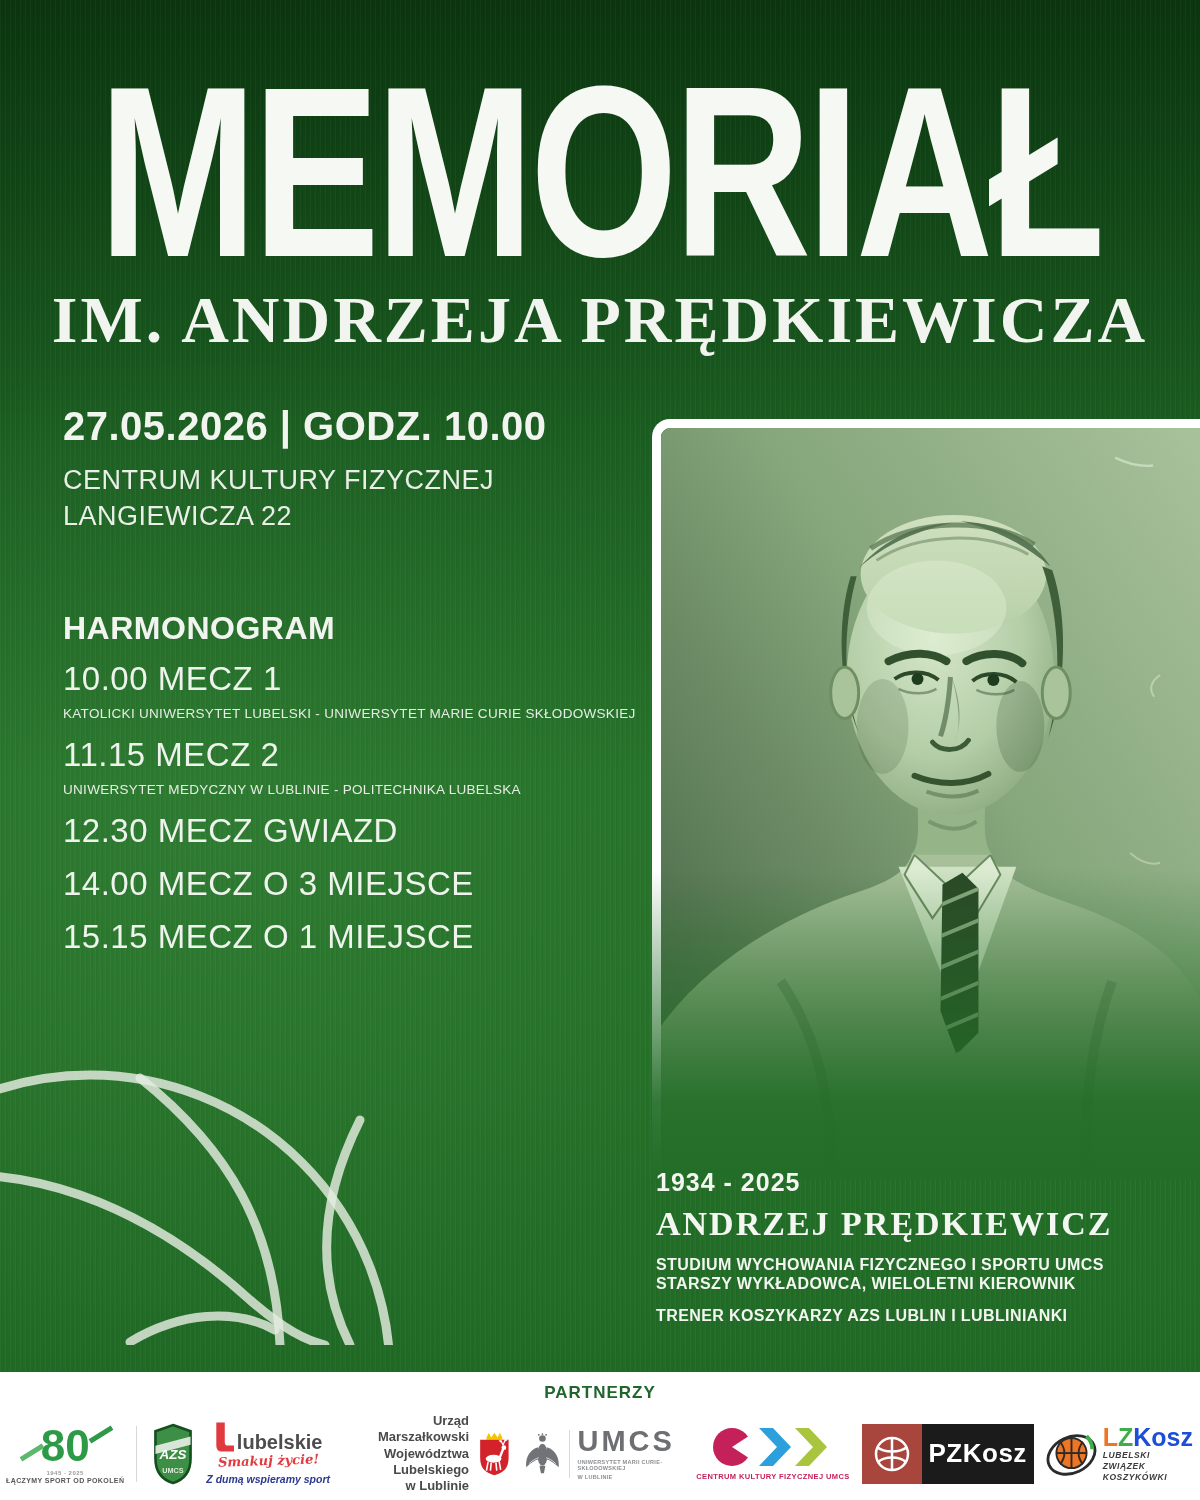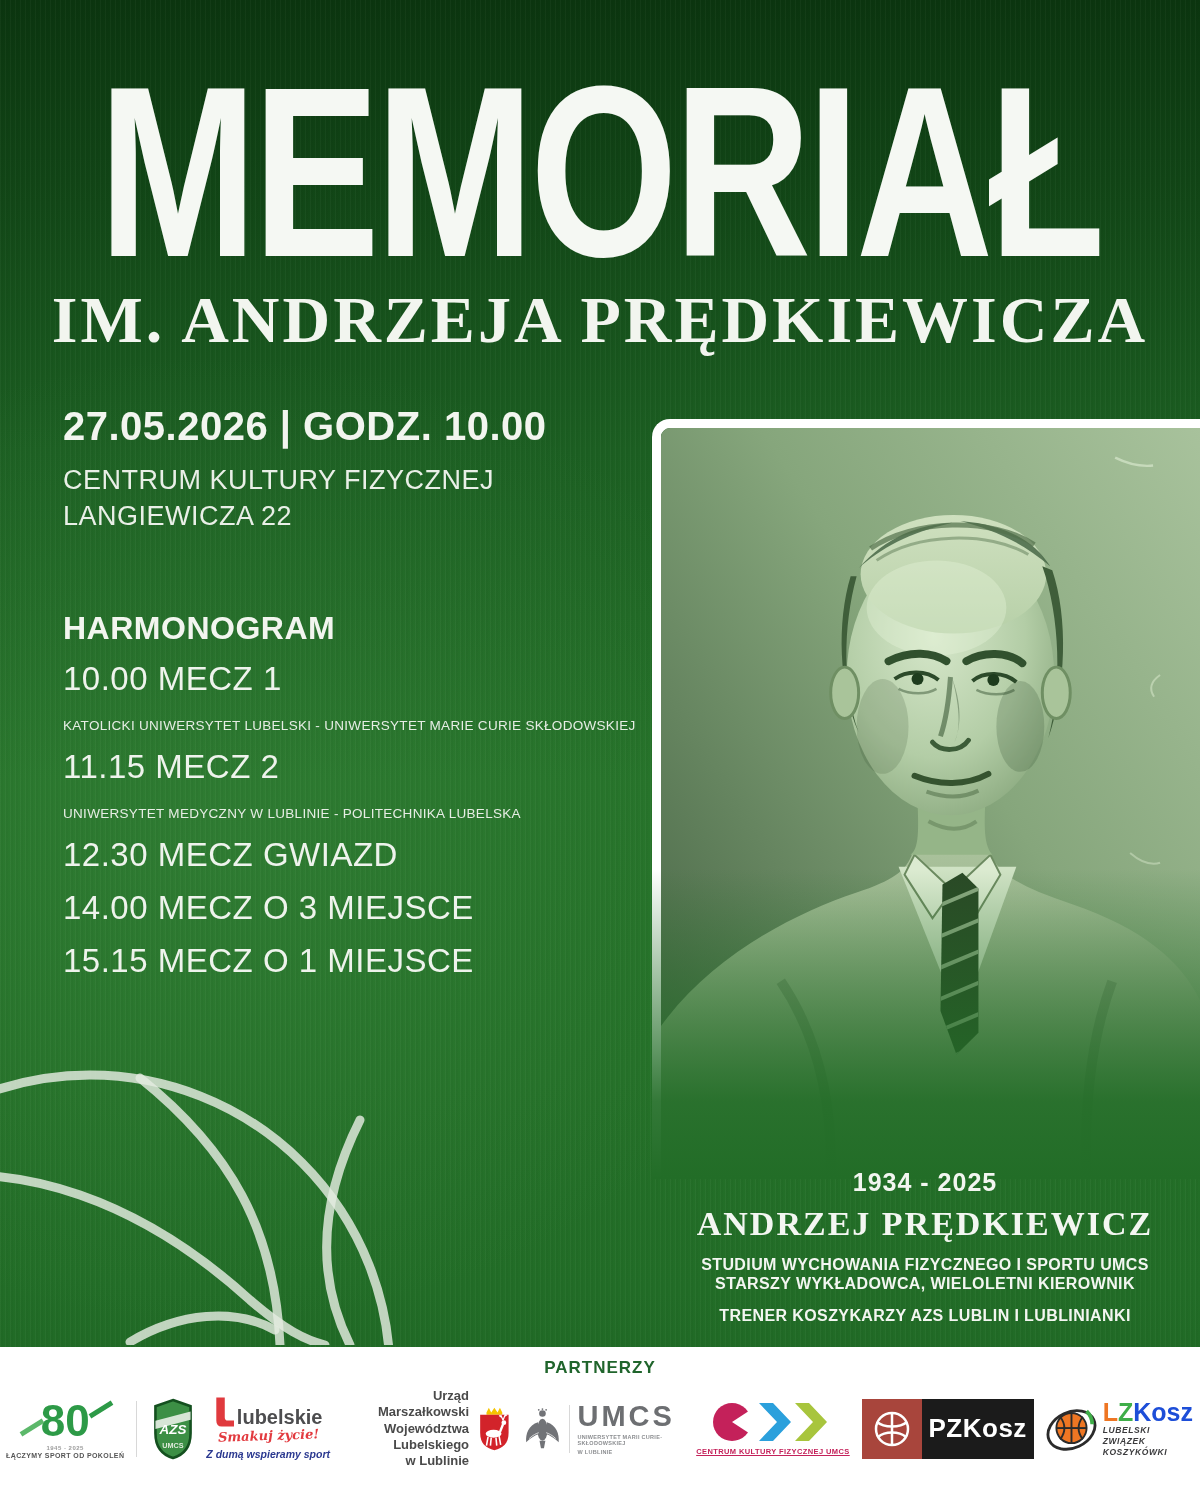--- a/index.html
+++ b/index.html
@@ -21,39 +21,39 @@
     color:#f2f5ef;white-space:nowrap;}
   
   .event{position:absolute;left:63px;top:404px;}
   .event-date{font-weight:800;font-size:40px;letter-spacing:.5px;color:#f2f5ef;}
   .event-venue{margin-top:14px;font-weight:400;font-size:27px;line-height:1.32;letter-spacing:.5px;color:#e9efe7;}
   
   .sch-head{position:absolute;left:63px;top:610px;font-weight:800;font-size:32px;letter-spacing:.5px;color:#f2f5ef;}
   .schedule{position:absolute;left:63px;top:660px;width:580px;}
   .sch-item{margin-bottom:15px;}
   .sch-time{font-weight:400;font-size:33px;letter-spacing:.5px;color:#eef3ec;}
-  .sch-detail{margin-top:20px;margin-bottom:12px;font-weight:500;font-size:13.5px;letter-spacing:.3px;color:#e6ede4;}
+  .sch-detail{margin-top:8px;margin-bottom:12px;font-weight:500;font-size:13.5px;letter-spacing:.3px;color:#e6ede4;}
   .sch-detail:empty{display:none;}
   
   .photo{position:absolute;left:652px;top:419px;width:548px;height:758px;}
   .photo-frame{position:absolute;inset:0;border-left:9px solid #fff;border-top:9px solid #fff;
     border-top-left-radius:18px;overflow:hidden;}
   .photo-frame svg{display:block;width:100%;height:100%;}
   .photo-fade{position:absolute;left:0;right:0;bottom:-2px;height:310px;
     background:linear-gradient(180deg,rgba(34,109,39,0) 0%,rgba(34,109,39,.55) 45%,rgba(34,109,39,.92) 75%,#226d27 100%);}
   
-  .caption{position:absolute;left:656px;right:6px;top:1168px;text-align:center;color:#f3f6f1;}
+  .caption{position:absolute;left:656px;right:6px;top:1168px;text-align:left;color:#f3f6f1;}
   .cap-years{font-weight:700;font-size:25px;letter-spacing:1px;}
   .cap-name{margin-top:8px;font-family:"Liberation Serif",serif;font-weight:700;font-size:34px;letter-spacing:2px;white-space:nowrap;}
   .cap-role{margin-top:12px;font-weight:600;font-size:16px;line-height:1.2;letter-spacing:.4px;}
   .cap-trainer{margin-top:14px;font-weight:600;font-size:16px;letter-spacing:.4px;}
   
   .ball{position:absolute;left:-70px;top:1030px;width:470px;height:315px;pointer-events:none;}
   
-  .footer{position:absolute;left:0;bottom:0;width:1200px;height:153px;background:#ffffff;color:#333;}
+  .footer{position:absolute;left:0;bottom:0;width:1200px;height:128px;background:#ffffff;color:#333;}
   .partners-heading{padding-top:11px;text-align:center;font-weight:800;font-size:17px;letter-spacing:1px;color:#20652c;}
   .logos{display:flex;align-items:center;justify-content:flex-start;gap:12px;padding:10px 6px 0;}
   .logo{display:flex;flex-direction:column;align-items:center;justify-content:center;}
   .vdiv{width:1px;height:56px;background:#d8d8d8;}
   
   .p80{width:122px;text-align:center;position:relative;}
   .p80-digits{font-weight:800;font-size:44px;line-height:1;color:#2d9a47;position:relative;display:inline-block;}
   .p80-slash{position:absolute;width:26px;height:5px;background:#5cb86a;transform:rotate(-32deg);}
   .p80-slash.s1{left:-22px;top:26px;}
   .p80-slash.s2{right:-24px;top:8px;background:#2d9a47;}
@@ -67,21 +67,21 @@
   .lub-sport{margin-top:5px;font-size:10.5px;font-weight:700;font-style:italic;color:#2b3990;white-space:nowrap;}
   
   .urzad{flex-direction:row;gap:8px;align-items:center;}
   .urzad-text{text-align:right;font-size:13px;font-weight:700;color:#4a4a4a;line-height:1.25;}
   
   .umcs{flex-direction:row;gap:8px;align-items:center;}
   .umcs-col{display:flex;flex-direction:column;align-items:flex-start;}
   .umcs-abbr{font-weight:800;font-size:29px;letter-spacing:3px;color:#6d6f72;line-height:1;}
   .umcs-sub{margin-top:3px;font-size:5.5px;font-weight:700;color:#8b8d90;letter-spacing:.3px;}
   
-  .ckf-caption{margin-top:4px;font-size:7.5px;font-weight:700;color:#c4215a;letter-spacing:.4px;white-space:nowrap;text-decoration:underline;}
+  .ckf-caption{margin-top:4px;font-size:7.5px;font-weight:700;color:#c4215a;letter-spacing:.4px;white-space:nowrap;}
   
   .pz{flex-direction:row;gap:0;}
   .pz-left{width:60px;height:60px;background:#a8453c;display:flex;align-items:center;justify-content:center;}
   .pz-right{width:112px;height:60px;background:#1b1b1b;display:flex;align-items:center;justify-content:center;}
   .pz-label{color:#fff;font-weight:800;font-size:26px;letter-spacing:.5px;}
   
   .lz{flex-direction:row;gap:6px;align-items:center;}
   .lz-col{display:flex;flex-direction:column;align-items:flex-start;}
   .lz-row{font-weight:800;font-size:25px;line-height:1;}
   .lz-l{color:#ee7623;}

